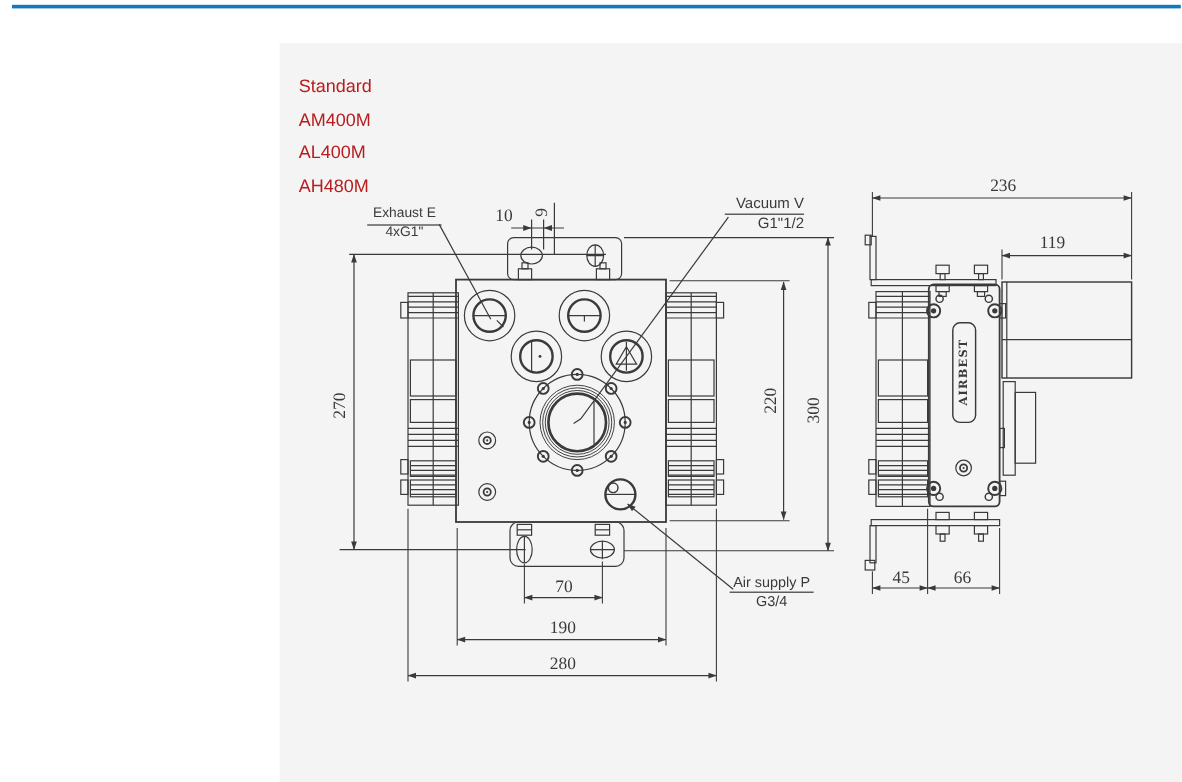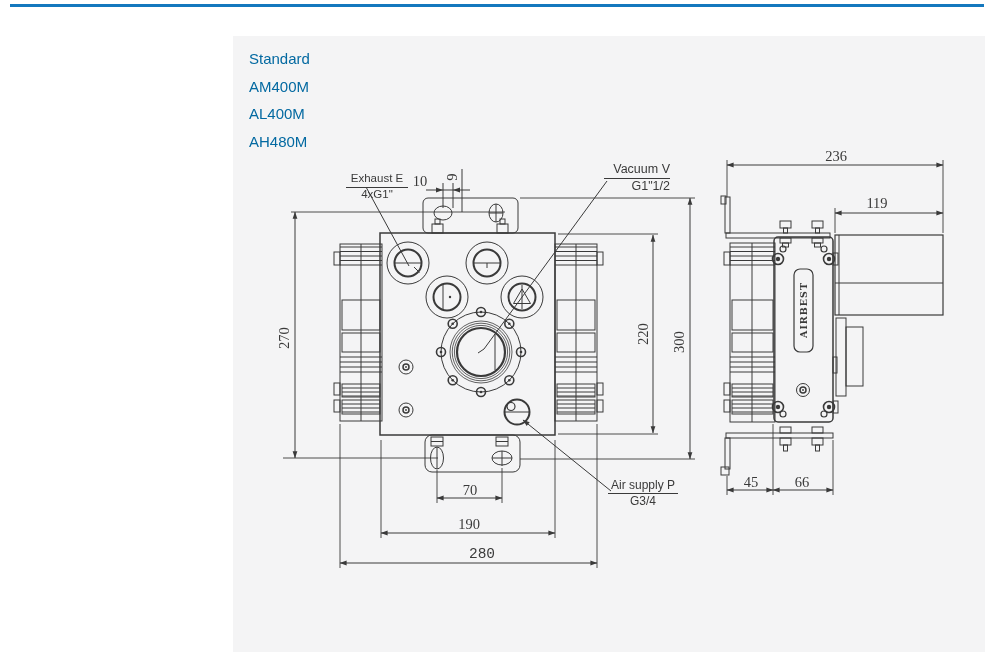--- a/index.html
+++ b/index.html
@@ -2,25 +2,25 @@
 <html><head>
 <meta charset="utf-8">
 <style>
   html,body{margin:0;padding:0;background:#ffffff;}
   .page{position:relative;width:985px;height:652px;background:#ffffff;overflow:hidden;
         font-family:"Liberation Sans",sans-serif;color:#3a3a3a;}
   .top-rule{position:absolute;left:10px;top:4px;width:974px;height:3px;background:#1478be;}
   .title{position:absolute;left:8px;top:35px;font-size:19px;font-weight:bold;color:#1478be;letter-spacing:0.2px;}
   .panel{position:absolute;left:233px;top:36px;width:752px;height:616px;background:#f4f4f5;}
   svg.draw{position:absolute;left:0;top:0;}
-  .models{position:absolute;left:249px;top:45px;font-size:15px;line-height:27.6px;color:#0369a1;}
+  .models{position:absolute;left:249px;top:59px;font-size:15px;line-height:27.6px;color:#b91c1c;}
   .lbl{position:absolute;color:#3a3a3a;text-align:center;line-height:1.18;}
   .lbl .u{display:block;border-bottom:1px solid #3a3a3a;padding-bottom:1px;}
   .lbl .s{display:block;}
-  .lbl-exhaust{left:306px;top:172px;width:62px;font-size:11.5px;margin-left:40px;}
+  .lbl-exhaust{left:306px;top:172px;width:62px;font-size:11.5px;}
   .lbl-vacuum{left:604px;top:162px;width:66px;font-size:12.5px;text-align:right;}
   .lbl-air{left:608px;top:478px;width:70px;font-size:12px;}
   .dim{position:absolute;font-family:"Liberation Serif","DejaVu Serif",serif;font-size:14.5px;
        color:#3a3a3a;white-space:nowrap;transform:translate(-50%,-50%);}
   .dim.rot{transform:translate(-50%,-50%) rotate(-90deg);}
   .brand{position:absolute;left:803px;top:310px;font-family:"DejaVu Serif",serif;font-weight:bold;
          font-size:9.5px;letter-spacing:1px;color:#3a3a3a;white-space:nowrap;
          transform:translate(-50%,-50%) rotate(-90deg);}
 </style>
 </head>
@@ -293,20 +293,20 @@
     <span class="s">G3/4</span>
   </div>
 
   <span class="dim" style="left:420px;top:181px;">10</span>
   <span class="dim rot" style="left:452px;top:177px;">9</span>
   <span class="dim rot" style="left:284px;top:338px;">270</span>
   <span class="dim rot" style="left:643px;top:334px;">220</span>
   <span class="dim rot" style="left:679px;top:342px;">300</span>
   <span class="dim" style="left:470px;top:490px;">70</span>
   <span class="dim" style="left:469px;top:524px;">190</span>
-  <span class="dim" style="left:482px;top:554px;font-family:Liberation Mono, monospace;">280</span>
+  <span class="dim" style="left:469px;top:554px;">280</span>
   <span class="dim" style="left:836px;top:156px;">236</span>
   <span class="dim" style="left:877px;top:203px;">119</span>
   <span class="dim" style="left:751px;top:482px;">45</span>
   <span class="dim" style="left:802px;top:482px;text-align:right;">66</span>
 
   <span class="brand">AIRBEST</span>
 </div>
 
 </body></html>

